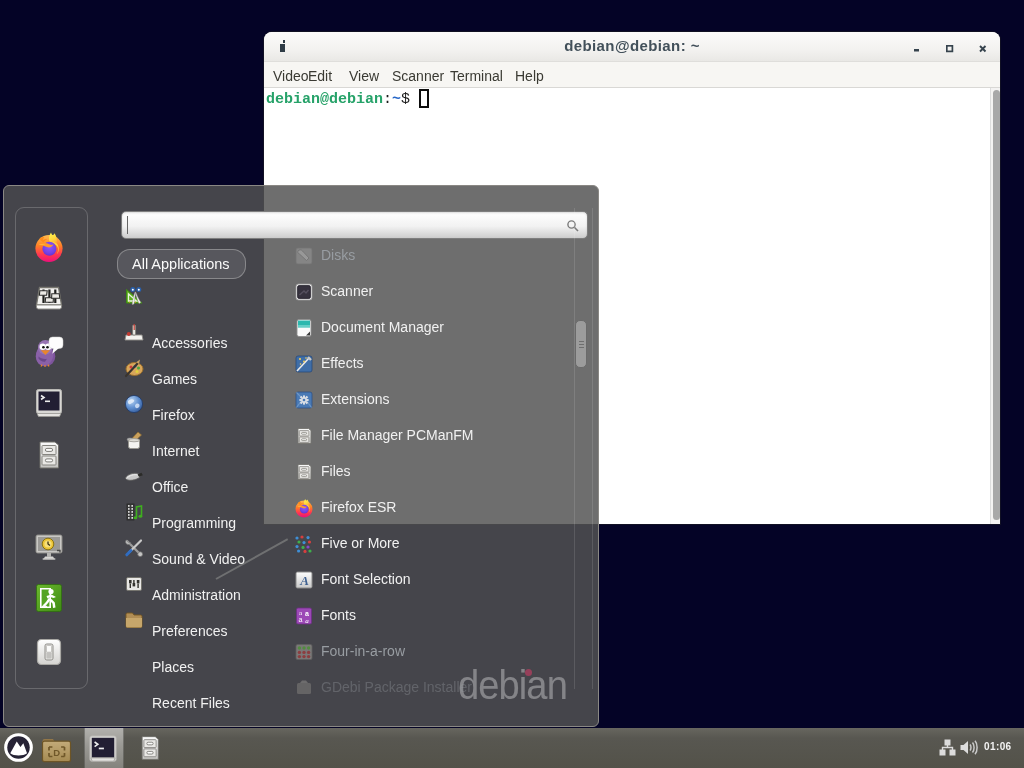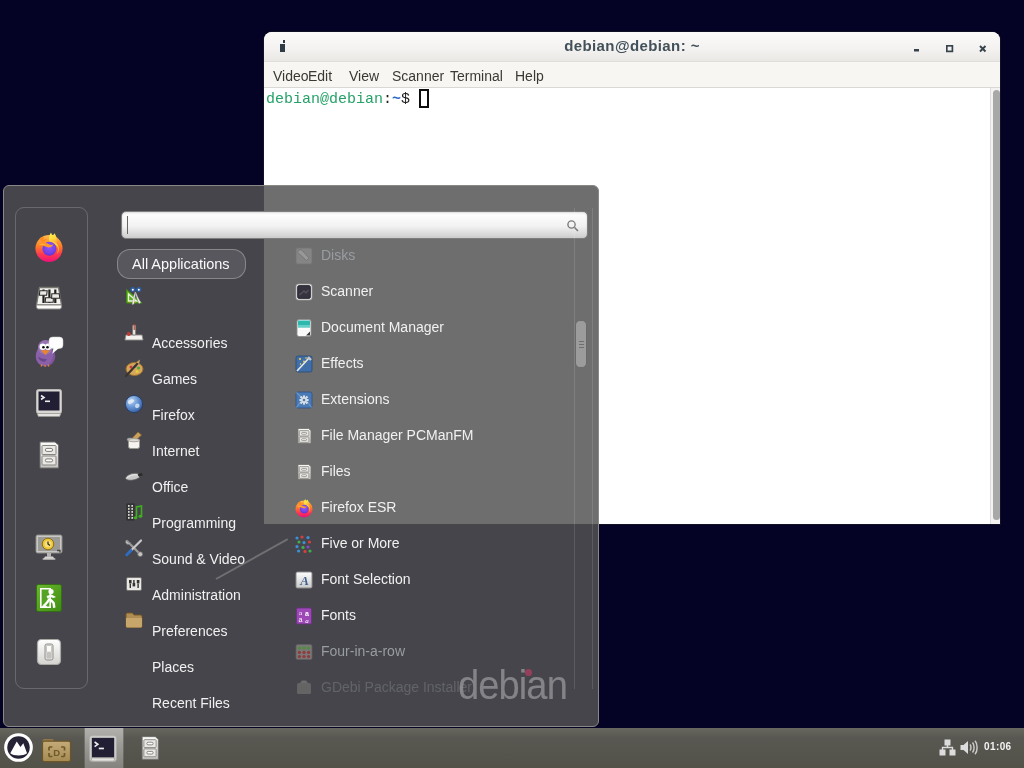--- a/index.html
+++ b/index.html
@@ -17,21 +17,21 @@
   #titletext { width:736px; top:5px; text-align:center; font-size:15px; font-weight:bold; letter-spacing:0.4px;
           color:#42505a; }
   #winicon { left:16px; top:12px; width:5px; height:8px; background:#2f3c46; }
   #winicon:before { content:""; position:absolute; left:3px; top:-4px; width:2px; height:3px; background:#2f3c46; }
   #menubar { left:0; top:30px; width:736px; height:26px; background:#f7f6f3;
           border-bottom:1px solid #d9d8d5; }
   .mi { top:6px; font-size:14px; color:#3a3a33; }
   #tcontent { left:0; top:56px; width:726px; height:436px; background:#ffffff; }
   #prompt { left:2px; top:2px; font-family:"Liberation Mono", monospace; font-size:15px;
           line-height:20px; white-space:pre; color:#1c1c1c; }
-  .pg { color:#26a269; font-weight:normal;margin-top:46px; }
+  .pg { color:#26a269; font-weight:bold;margin-top:46px; }
   .pb { color:#2767c8; font-weight:bold; }
   #cursor { left:155px; top:1px; width:10px; height:19px; border:2px solid #0d0d0d; }
   #tscroll { left:726px; top:56px; width:10px; height:436px; background:#f4f3f2; border-left:1px solid #ddd; }
   #tthumb { left:2px; top:2px; width:7px; height:430px; background:#a8a8a8; border-radius:3.5px; }
 
   
   #taskbar { left:0; top:728px; width:1024px; height:40px;
           background:linear-gradient(180deg,#67665f 0%,#585751 25%,#535249 100%); }
   #tb-active { left:84px; top:0; width:40px; height:40px;
           background:linear-gradient(180deg,#b2b1ad 0%,#9a9994 45%,#84837d 100%);

